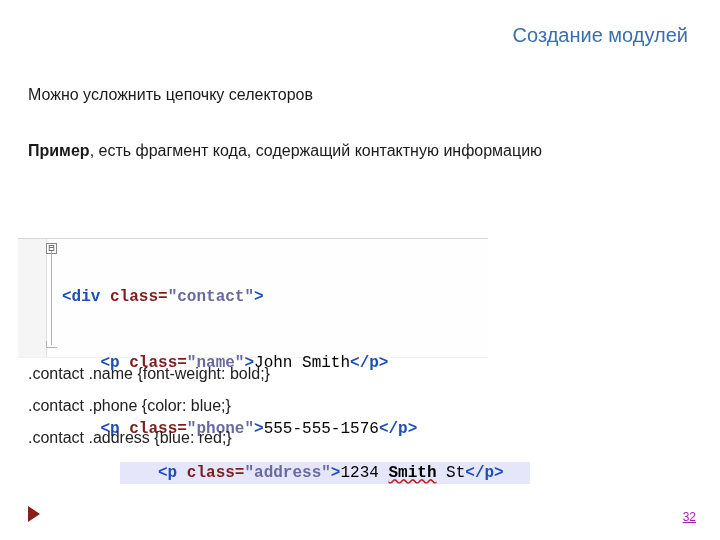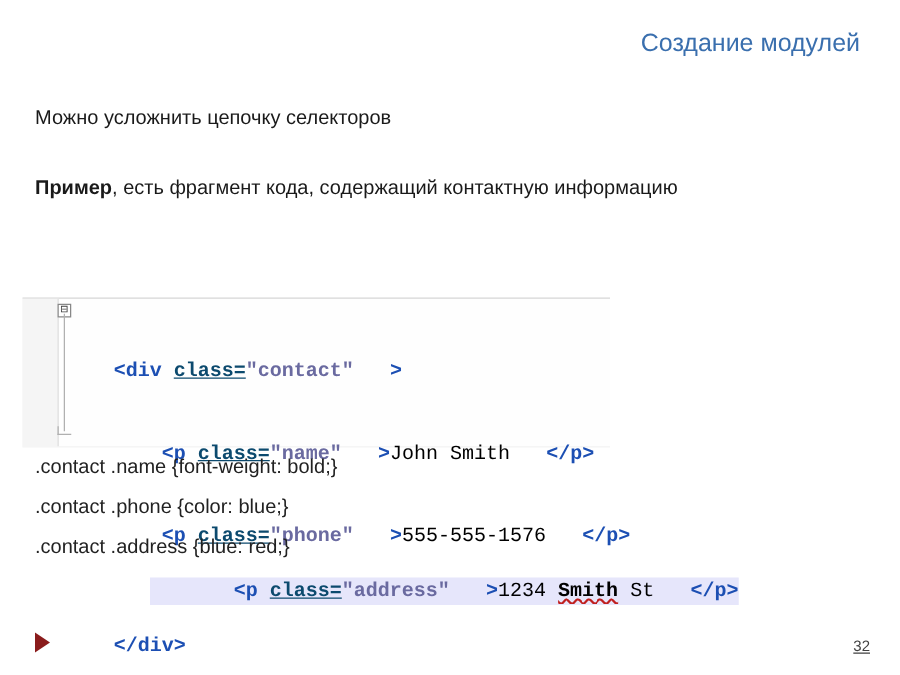--- a/index.html
+++ b/index.html
@@ -94,22 +94,22 @@
     font-size: 16px;
     line-height: 22px;
     white-space: pre;
   }
   .codearea .row { display: block; }
   .codearea .row.hl {
     background: #e6e6fb;
     display: inline-block;
     min-width: 410px;
   }
-  .tag   { color: #1c4fb3; font-weight: 700; margin-left: 29px; }
-  .attr  { color: #0c4a6e; font-weight: 700; text-decoration: underline; }
+  .tag   { color: #1c4fb3; font-weight: 700; }
+  .attr  { color: #7f1d1d; font-weight: 700; }
   .str   { color: #6a6aa0; font-weight: 700; }
   .txt   { color: #000; font-weight: 400; }
   .spell {
     color: #000;
     font-weight: 700;
     text-decoration: underline wavy #c02020;
     text-decoration-skip-ink: none;
   }
 
   
@@ -132,21 +132,21 @@
     height: 0;
     border-top: 8px solid transparent;
     border-bottom: 8px solid transparent;
     border-left: 12px solid #8a1c1c;
   }
   .page-num {
     position: absolute;
     right: 24px;
     bottom: 16px;
     font-size: 12px;
-    color: #404040;
+    color: #a21caf;
     text-decoration: underline;
   }
 </style>
 </head>
 <body>
 
 <div class="slide">
 
   <div class="title">Создание модулей</div>
 
@@ -160,21 +160,20 @@
     <div class="gutter"></div>
     <div class="fold-minus">⊟</div>
     <div class="foldline"></div>
     <div class="fold-end"></div>
 
     <div class="codearea">
       <span class="row"><span class="tag">&lt;div </span><span class="attr">class=</span><span class="str">"contact"</span><span class="tag">&gt;</span></span>
       <span class="row"><span>    </span><span class="tag">&lt;p </span><span class="attr">class=</span><span class="str">"name"</span><span class="tag">&gt;</span><span class="txt">John Smith</span><span class="tag">&lt;/p&gt;</span></span>
       <span class="row"><span>    </span><span class="tag">&lt;p </span><span class="attr">class=</span><span class="str">"phone"</span><span class="tag">&gt;</span><span class="txt">555-555-1576</span><span class="tag">&lt;/p&gt;</span></span>
       <span class="row hl"><span>    </span><span class="tag">&lt;p </span><span class="attr">class=</span><span class="str">"address"</span><span class="tag">&gt;</span><span class="txt">1234 </span><span class="spell">Smith</span><span class="txt"> St</span><span class="tag">&lt;/p&gt;</span></span>
-      <span class="row"><span class="tag">&lt;/div&gt;</span></span>
     </div>
   </div>
 
   <div class="css-rules">
     <div>.contact .name {font-weight: bold;}</div>
     <div>.contact .phone {color: blue;}</div>
     <div>.contact .address {blue: red;}</div>
   </div>
 
   <div class="footer-tri"></div>

